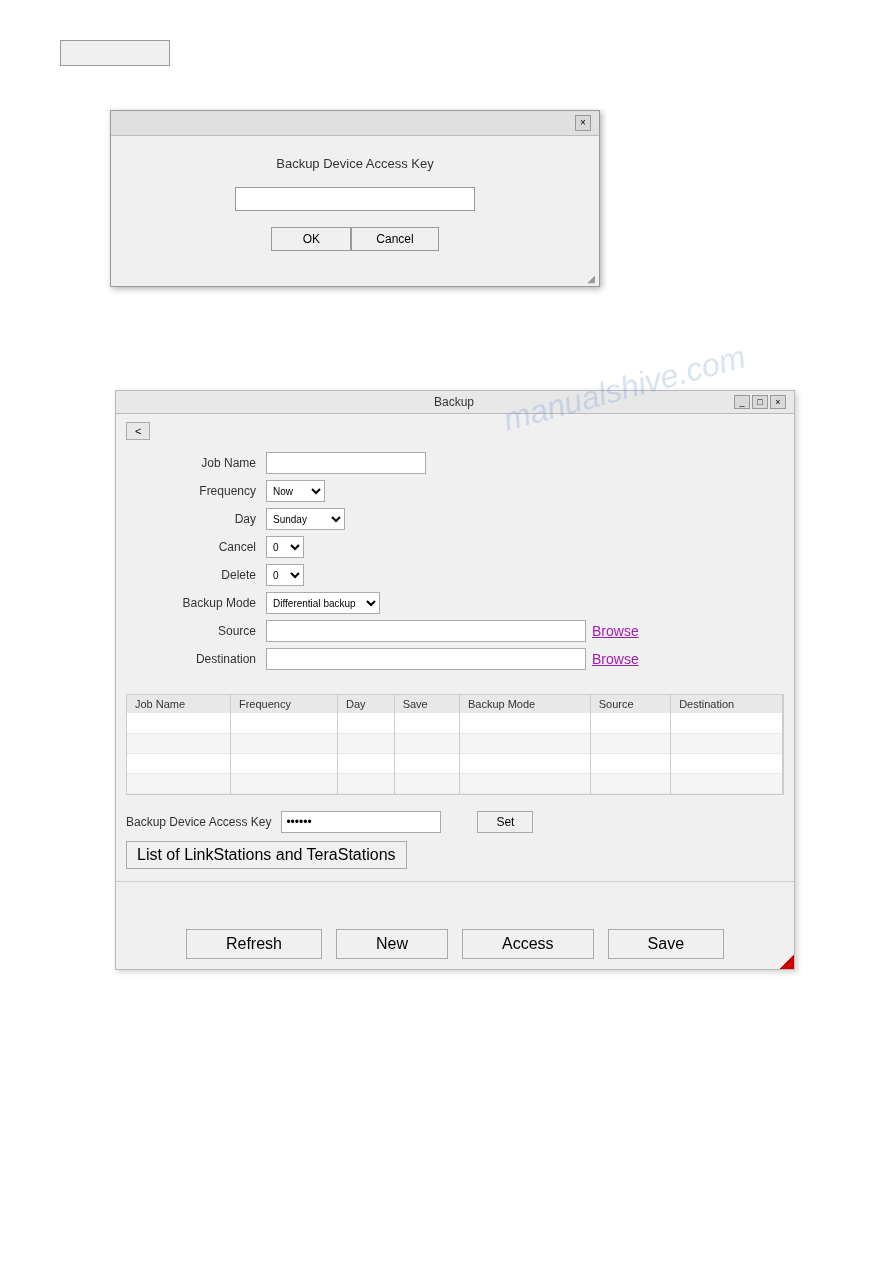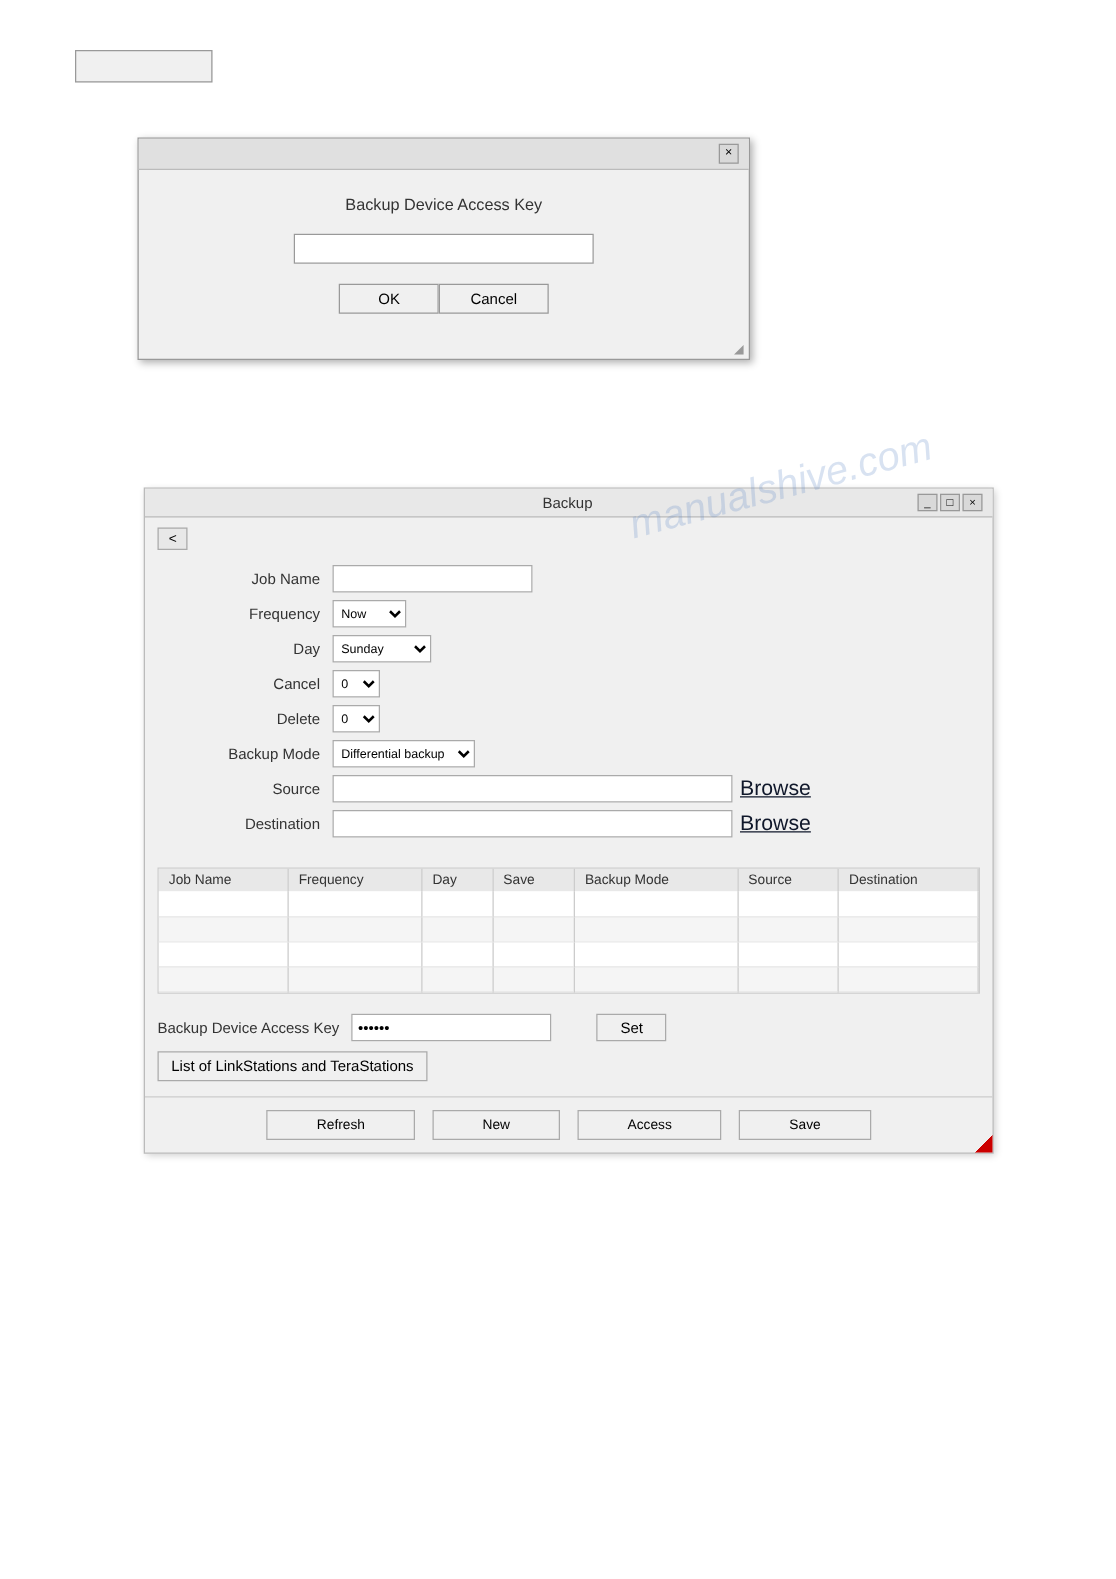--- a/index.html
+++ b/index.html
@@ -198,25 +198,25 @@
       font-size: 10px;
     }
     .source-row, .dest-row {
       display: flex;
       align-items: center;
     }
     .source-input {
       width: 320px;
     }
     .browse-link {
-      color: #0f172a;
+      color: #a21caf;
       text-decoration: underline;
       cursor: pointer;
       margin-left: 6px;
-      font-size: 17px;
+      font-size: 14px;
     }
 
     
     .backup-table-container {
       margin: 8px 10px;
       border: 1px solid #ccc;
     }
     .backup-table {
       width: 100%;
       border-collapse: collapse;
@@ -274,40 +274,41 @@
     }
 
     
     .linkstations-row {
       padding: 4px 10px 8px 10px;
     }
     .linkstations-btn {
       background: #f0f0f0;
       border: 1px solid #aaa;
       padding: 4px 10px;
-      font-size: 12px;
+      font-size: 16px;
       cursor: pointer;
     }
 
     
     .bottom-buttons {
       display: flex;
       justify-content: center;
       gap: 14px;
       padding: 10px;
       border-top: 1px solid #ccc;
       margin-top: 4px;
     }
     .bottom-btn {
       background: #f0f0f0;
       border: 1px solid #aaa;
       padding: 5px 39px;
-      font-size: 11px;
+      font-size: 16px;
       cursor: pointer;
       min-width: 80px;
+      margin-top: 37px;
     }
 
     
     .window-resize-corner {
       position: absolute;
       bottom: 0;
       right: 0;
       width: 14px;
       height: 14px;
       background: linear-gradient(135deg, transparent 50%, #cc0000 50%);

